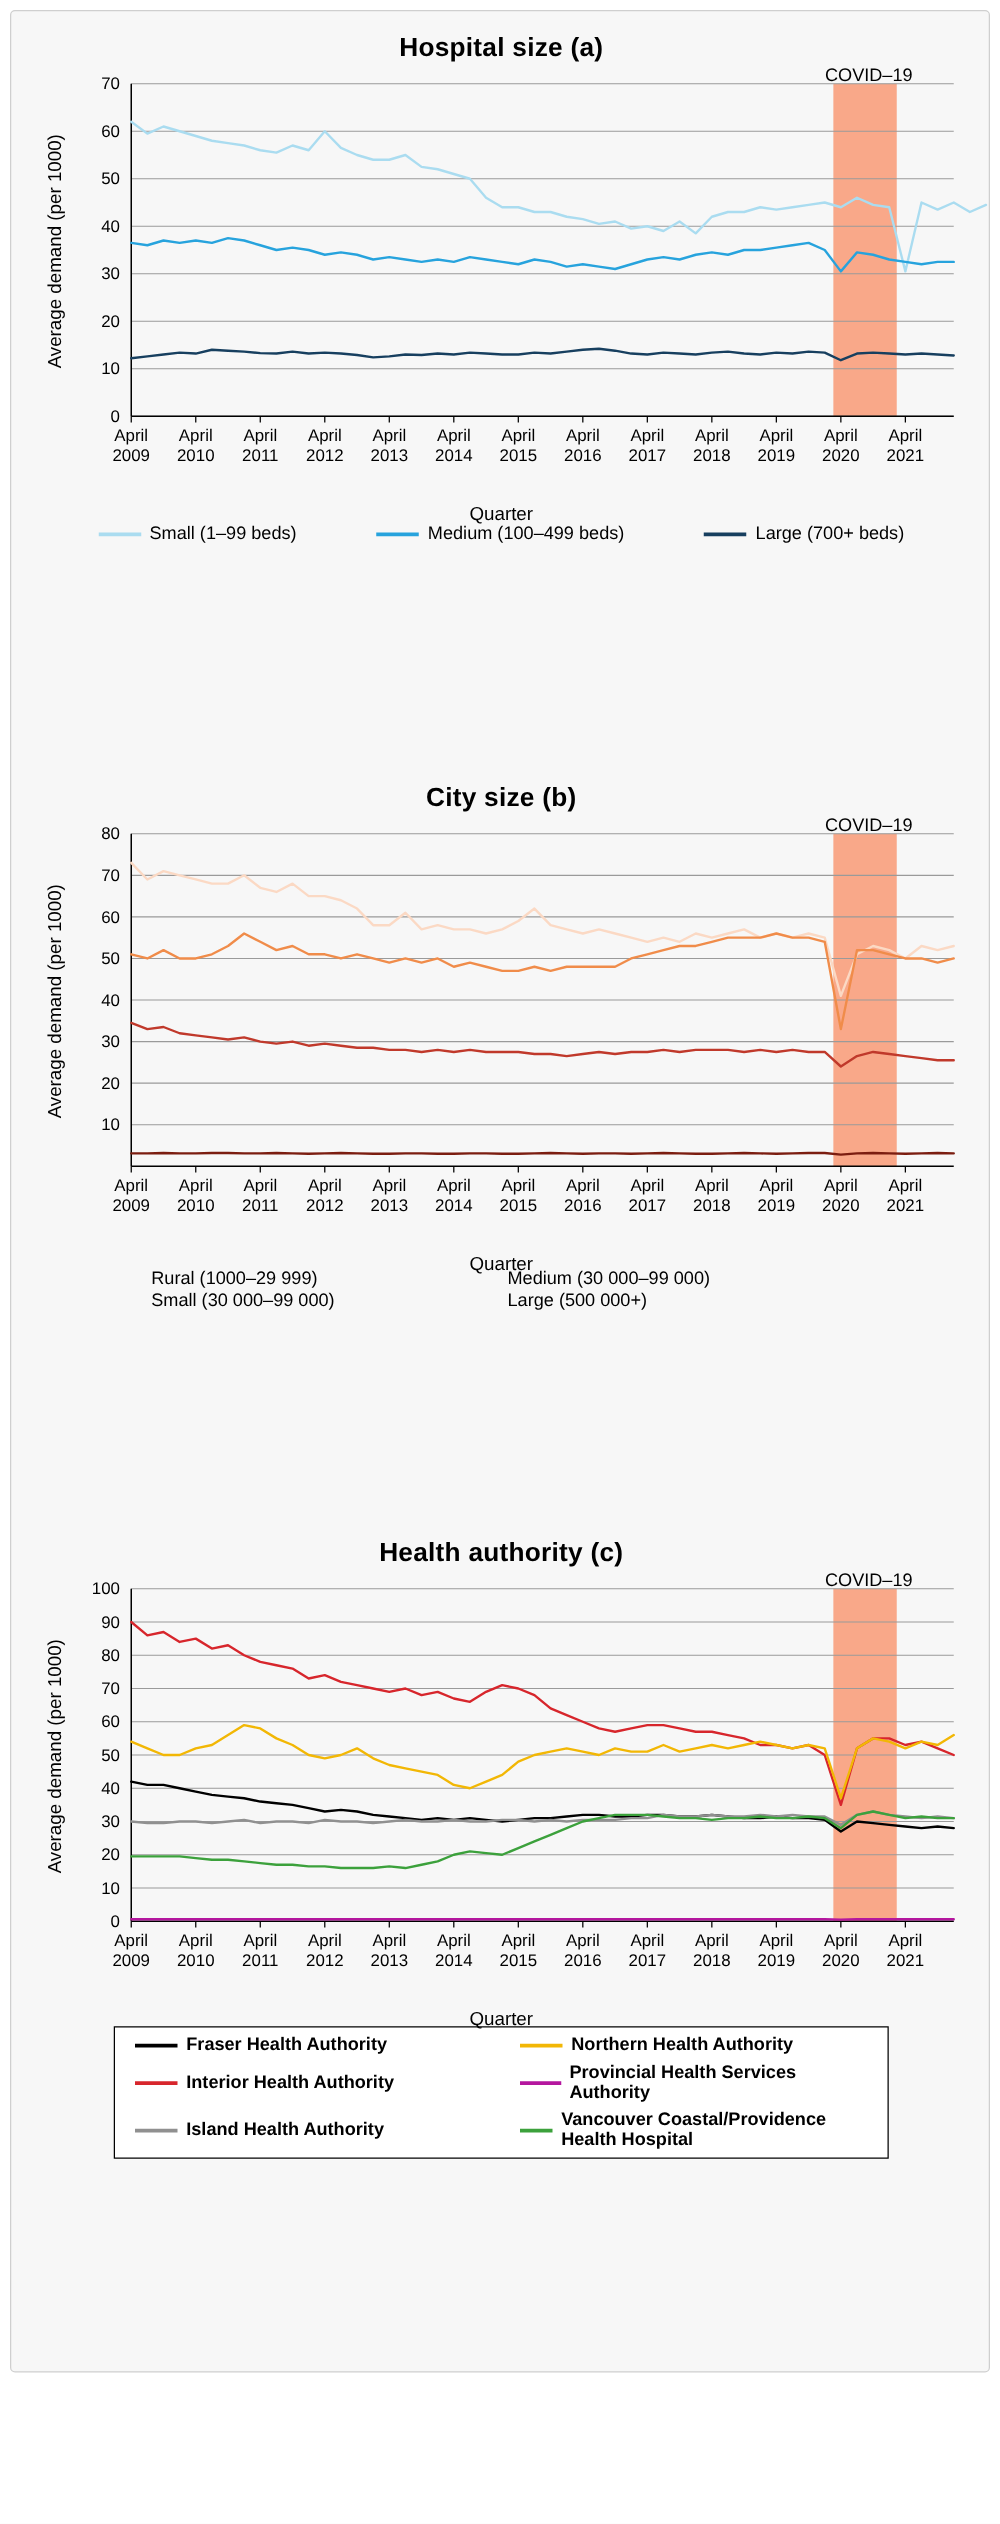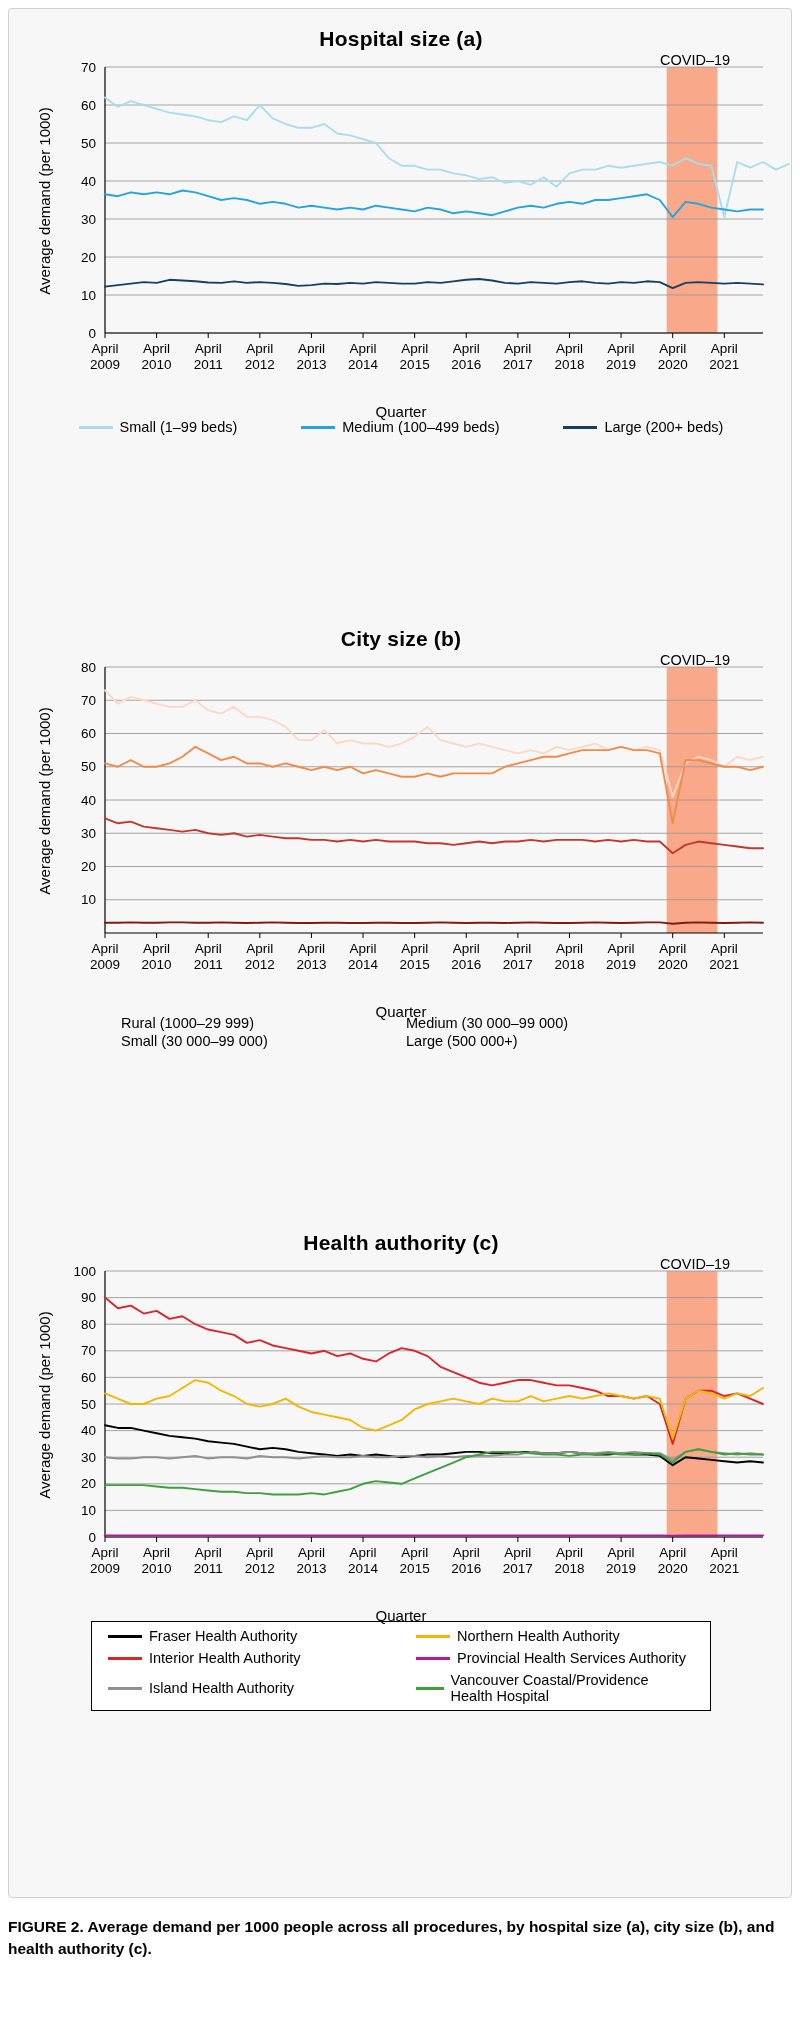--- a/index.html
+++ b/index.html
@@ -65,20 +65,21 @@
   .legend .swatch{
     width:34px;height:0;
     border-top-width:3px;border-top-style:solid;
     margin-right:7px;
   }
   .legend.boxed{
     border:1px solid #000;
     background:#fff;
     padding:4px 6px;
     box-sizing:border-box;
+    font-weight:bold;
   }
   .legend-grid{
     display:grid;
     grid-template-columns:1fr 1fr;
     column-gap:10px;row-gap:2px;
     font-size:14.5px;
   }
   .legend-grid .item{display:flex;align-items:center;}
   svg{display:block;}
   .tick-text{font-size:13.5px;font-family:"Liberation Sans",sans-serif;}
@@ -174,21 +175,21 @@
           <div class="item">
             <span class="swatch" style="border-top-color: rgb(170, 220, 240);"></span>
             <span>Small (1–99 beds)</span>
           </div>
           <div class="item">
             <span class="swatch" style="border-top-color: rgb(39, 163, 221);"></span>
             <span>Medium (100–499 beds)</span>
           </div>
           <div class="item">
             <span class="swatch" style="border-top-color: rgb(23, 63, 95);"></span>
-            <span>Large (200+ beds)</span>
+            <span>Large (700+ beds)</span>
           </div>
         </div>
     </div>
 
     <div class="panel" style="top:618px;">
       <div class="panel-title">City size (b)</div>
       <div class="plotwrap" style="width:784px;height:360px;">
         <div class="ylabel" style="left:-58px;top:150px;">Average demand (per 1000)</div>
         <svg id="svg-b" width="784" height="360" viewBox="0 0 784 360">
             <rect x="657.6862745098039" y="16" width="50.70588235294122" height="266" fill="#f9a889"></rect>
@@ -383,17 +384,14 @@
             <div class="item">
               <span class="swatch" style="border-top-color: rgb(60, 161, 60);"></span>
               <span>Vancouver Coastal/Providence Health Hospital</span>
             </div>
           </div>
       </div>
     </div>
 
   </div>
 
-  <div class="caption">
-    <span>FIGURE 2.</span><span class="cap-body"> Average demand per 1000 people across all procedures, by hospital size (a), city size (b), and health authority (c).</span>
-  </div>
 
 </div>
 
 </body></html>

